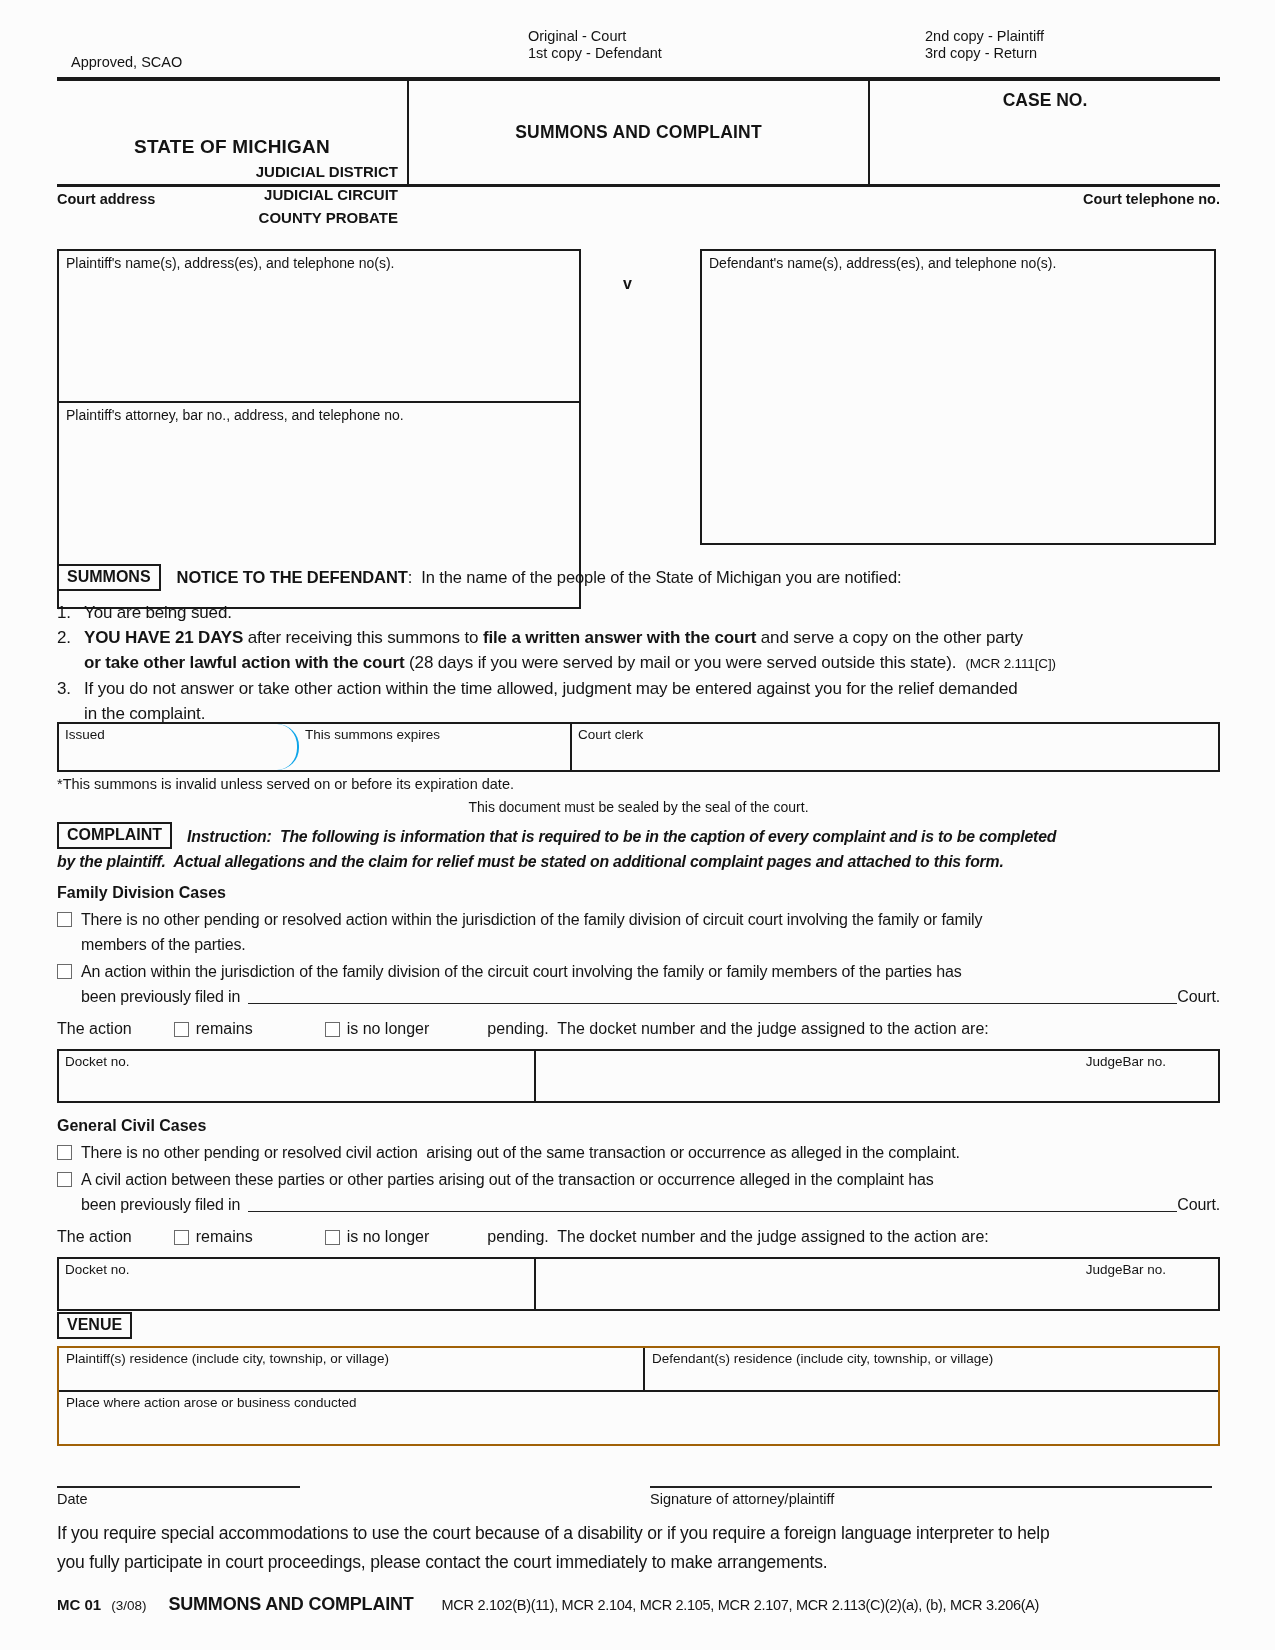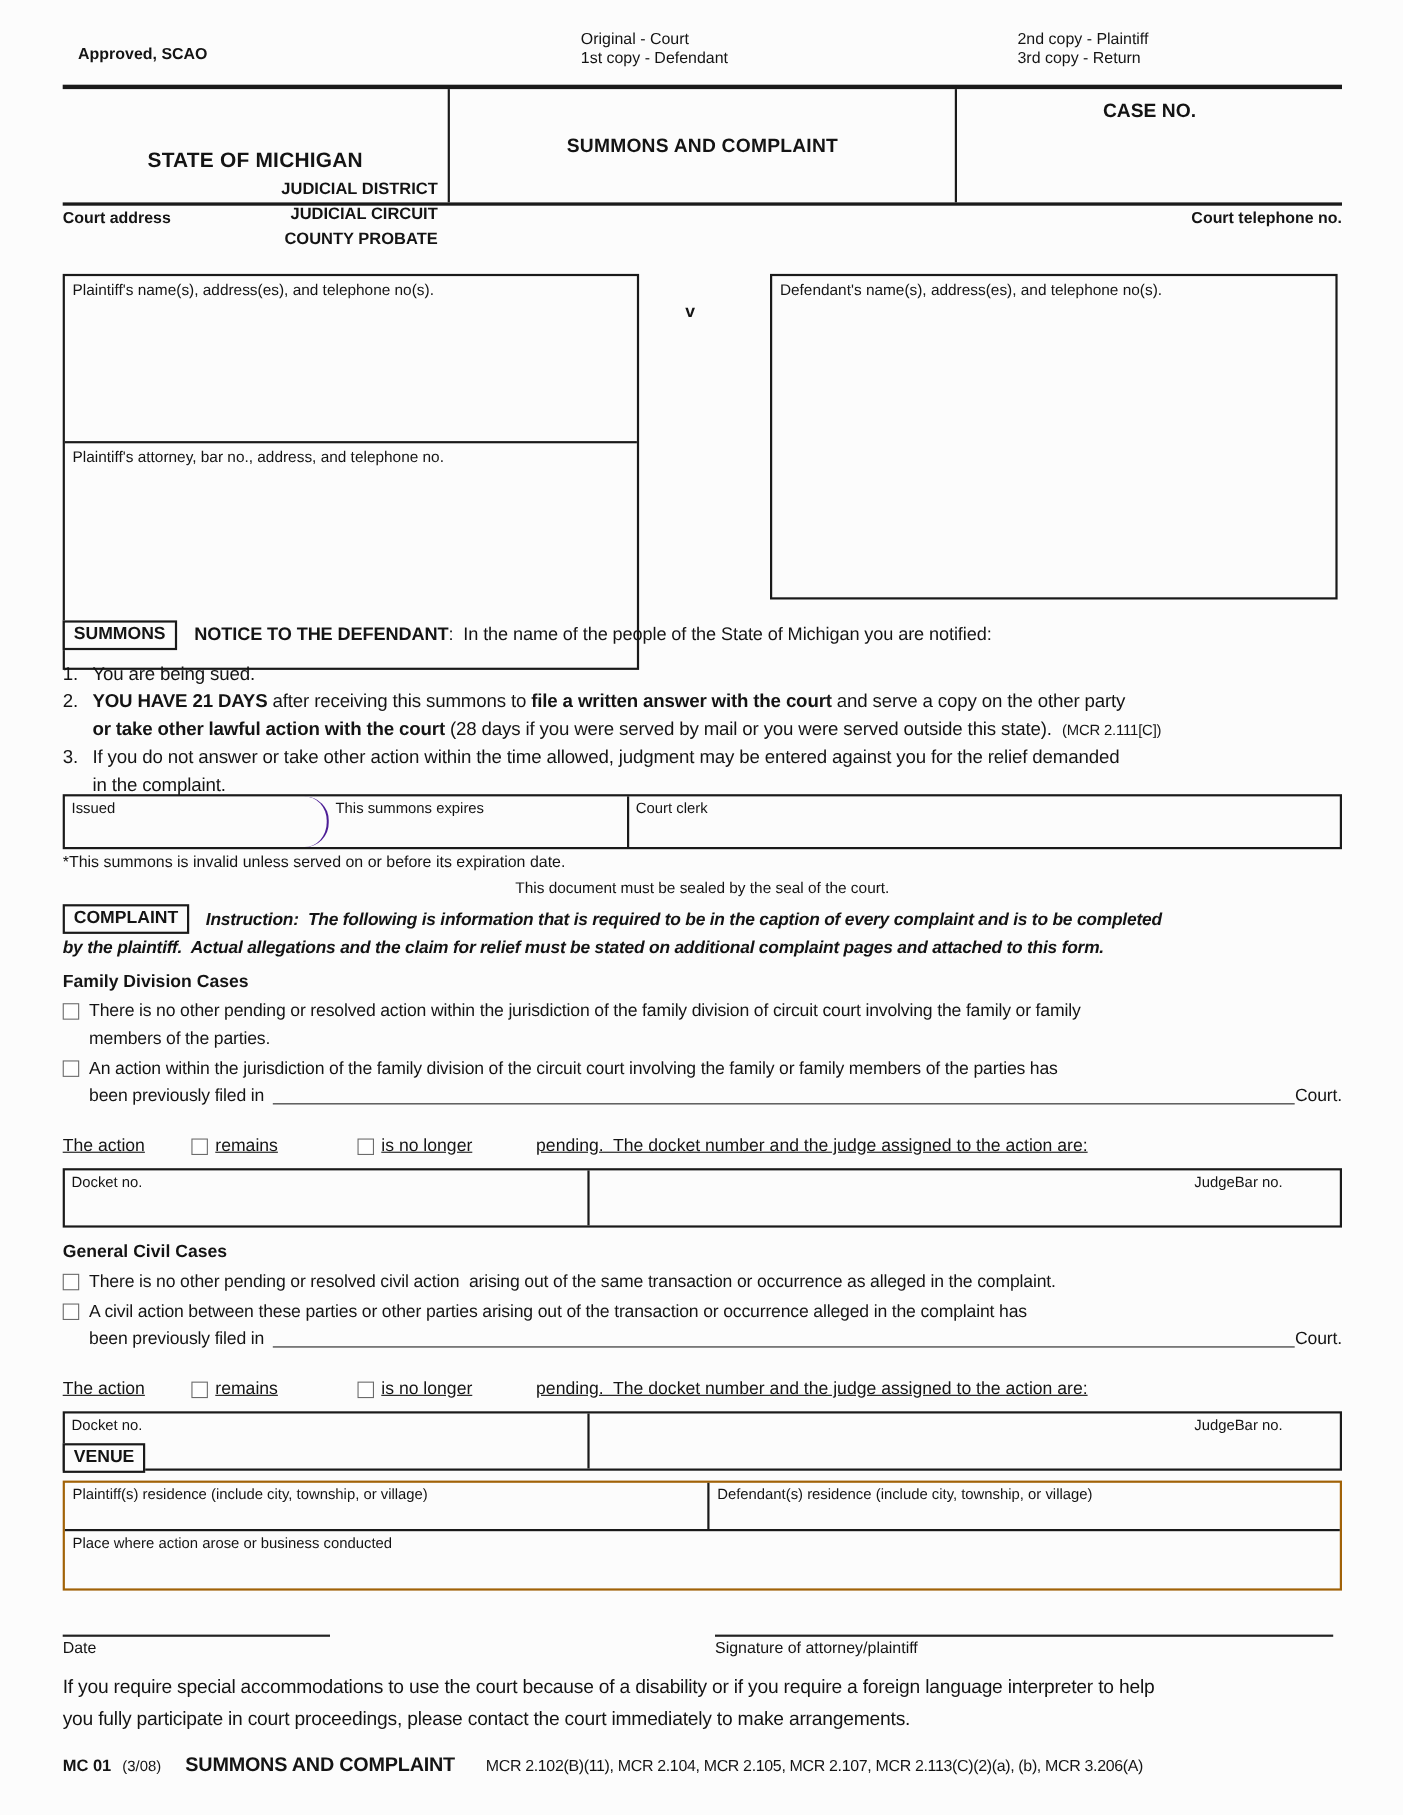--- a/index.html
+++ b/index.html
@@ -9,21 +9,21 @@
     font-family: "Liberation Sans", sans-serif;
     color: #141414;
   }
   .page { position: relative; width: 1275px; height: 1650px; background: #fcfcfc; }
   .abs { position: absolute; }
   .pre { white-space: pre-wrap; }
   b { font-weight: bold; }
 
   
   .copies { top: 28px; left: 57px; width: 1163px; height: 46px; font-size: 14.5px; line-height: 17px; }
-  .approved { position: absolute; left: 14px; top: 14px; font-weight: bold; }
+  .approved { position: absolute; left: 14px; top: 26px; }
   .copy-center { position: absolute; left: 471px; top: 0; }
   .copy-right { position: absolute; left: 868px; top: 0; }
 
   
   .header-box { top: 77px; left: 57px; width: 1163px; height: 110px;
     border-top: 4px solid #1a1a1a; border-bottom: 3px solid #1a1a1a; display: flex; }
   .hb-col1 { width: 350px; padding-top: 7px; margin-top: 48px; }
   .hb-state { text-align: center; font-weight: bold; font-size: 19px; letter-spacing: .2px; }
   .hb-jlines { text-align: right; padding-right: 9px; font-weight: bold; font-size: 15px; line-height: 23px; margin-top: 2px; }
   .hb-col2 { width: 463px; border-left: 2px solid #1a1a1a; border-right: 2px solid #1a1a1a;
@@ -50,41 +50,41 @@
   .summons-sec { top: 564px; left: 57px; width: 1163px; font-size: 17px; }
   .sec-head { display: flex; align-items: center; gap: 16px; margin-bottom: 9px; }
   .head-text { font-size: 16.5px; letter-spacing: -0.1px; }
   .item { display: flex; line-height: 25px; letter-spacing: -0.15px; }
   .item .num { width: 27px; flex: none; }
   .item .itext { flex: 1; }
   .cite { font-size: 13.5px; }
 
   
   .issued-table { top: 722px; left: 57px; width: 1163px; height: 50px; border: 2px solid #1a1a1a; display: flex; }
-  .it-c1 { width: 240px; border-right: 2px solid #4c1d95; padding: 3px 6px; border-radius: 22px; }
+  .it-c1 { width: 240px; border-right: 2px solid #0ea5e9; padding: 3px 6px; border-radius: 22px; }
   .it-c2 { width: 273px; border-right: 2px solid #1a1a1a; padding: 3px 6px; }
   .it-c3 { flex: 1; padding: 3px 6px; }
   .lbl { font-size: 13.5px; }
 
   .invalid-note { top: 776px; left: 57px; width: 1163px; font-size: 14.5px; }
   .seal-note { top: 799px; left: 57px; width: 1163px; text-align: center; font-size: 14px; }
 
   
   .complaint-sec { top: 822px; left: 57px; width: 1163px; font-size: 16px; }
   .c-head { display: flex; gap: 15px; align-items: flex-start; }
   .instr { font-style: italic; font-weight: bold; font-size: 15.8px; line-height: 26px; letter-spacing: -0.2px; }
   .c-head .instr { padding-top: 3px; line-height: 24px; }
   .sub-heading { font-weight: bold; font-size: 16px; margin-top: 5px; line-height: 25px; }
   .chk-row { display: flex; margin-top: 2px; line-height: 25px; letter-spacing: -0.15px; }
   .checkbox { display: inline-block; width: 15px; height: 15px; border: 1.6px solid #6b6b6b; background: #fff; flex: none; }
   .chk-row .checkbox { margin: 5px 9px 0 0; }
   .chk-text { flex: 1; }
   .fill-line { display: flex; align-items: baseline; }
   .fill { flex: 1; border-bottom: 1.8px solid #222; align-self: flex-end; margin: 0 0 5px 8px; height: 2px; }
-  .action-row { display: flex; align-items: center; margin-top: 20px; line-height: 26px; text-decoration: underline; }
+  .action-row { display: flex; align-items: center; margin-top: 7px; line-height: 26px; }
   .action-row .checkbox { margin-right: 7px; }
   .gap1 { margin-left: 42px; } .gap2 { margin-left: 72px; } .gap3 { margin-left: 58px; }
   .docket-table { margin-top: 7px; height: 54px; border: 2px solid #1a1a1a; display: flex; }
   .dt-c1 { width: 477px; border-right: 2px solid #1a1a1a; padding: 3px 6px; }
   .dt-c2 { flex: 1; display: flex; justify-content: flex-end; padding: 3px 52px 3px 6px; }
   .mt-civil { margin-top: 10px; }
 
   
   .venue-sec { top: 1312px; left: 57px; width: 1163px; }
   .venue-table { margin-top: 7px; border: 2px solid #a16207; }

